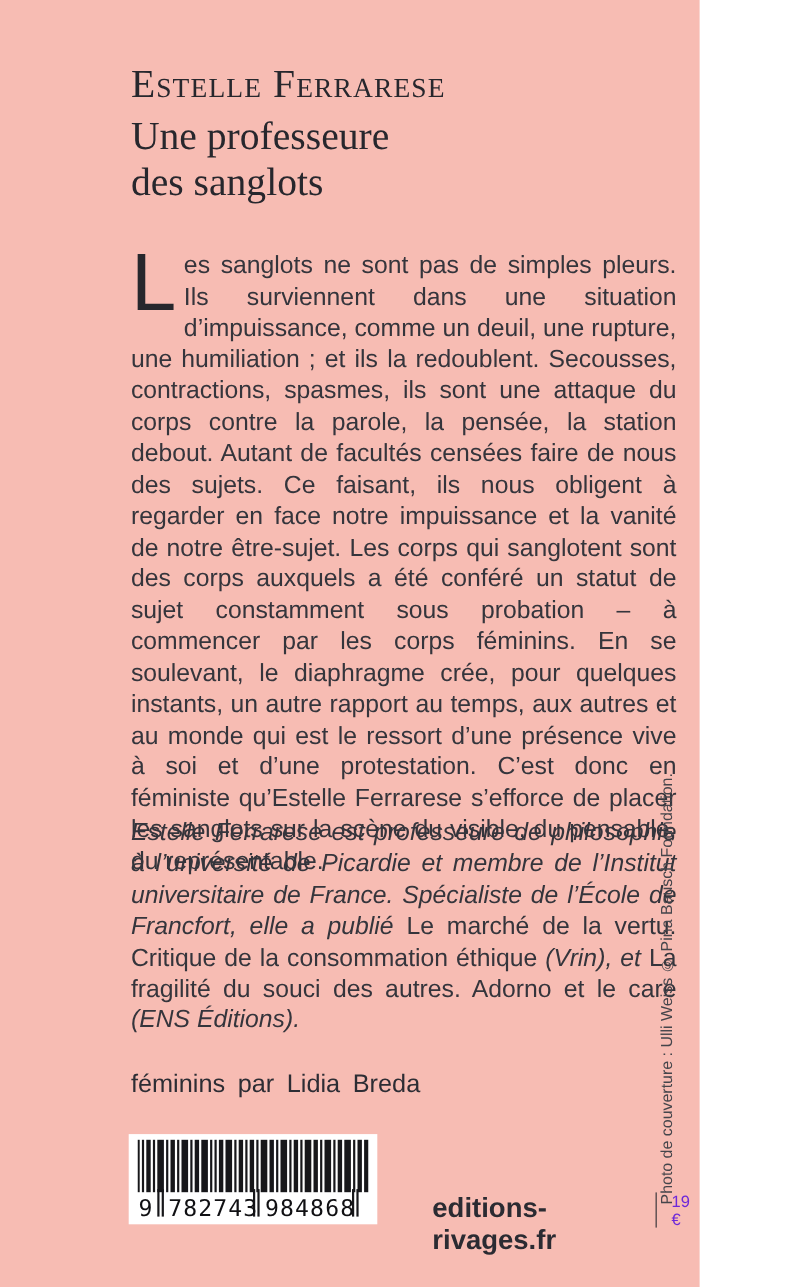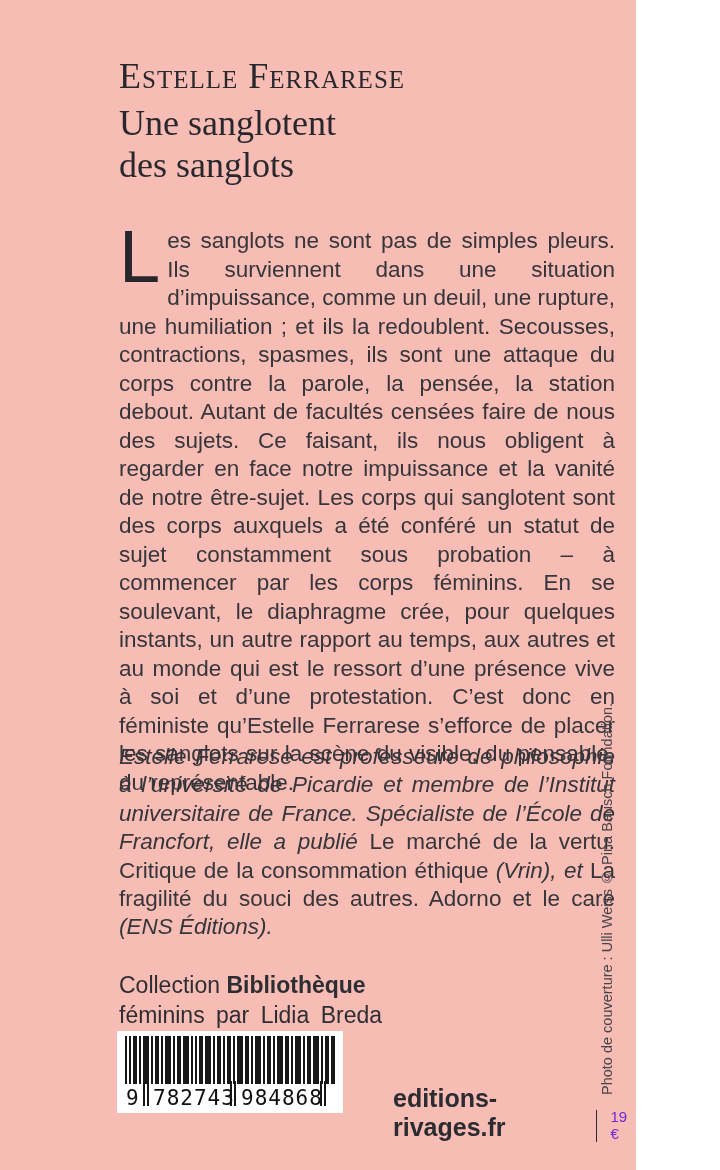--- a/index.html
+++ b/index.html
@@ -56,50 +56,49 @@
   .g1 { left:26px; } .g2 { left:113px; } .g3 { left:203px; }
   .ean { position:absolute; bottom:2px; height:25px; font-family:"DejaVu Sans Mono", monospace; font-size:21px; color:#101013; }
   .ean.d1 { left:9px; }
   .ean.d2 { left:36px; letter-spacing:1px; }
   .ean.d3 { left:124px; letter-spacing:1px; }
   
   .price-logo { position:absolute; left:486px; top:1030px; display:flex; gap:7px; align-items:flex-start; }
   .price-logo svg { width:30px; height:37px; }
   .logo-text { font-size:10px; font-weight:bold; line-height:11.5px; letter-spacing:0.2px; color:#28282e; padding-top:3px; }
   
-  .siteline { position:absolute; left:393px; top:1084px; display:flex; align-items:flex-end; gap:13px; }
+  .siteline { position:absolute; left:393px; top:1084px; display:flex; align-items:flex-start; gap:13px; }
   .site { font-weight:bold; font-size:25px; color:#2b2b32; }
   .vdivider { width:2px; height:32px; background:#2b2b32; }
   .price { font-size:15px; color:#6d28d9; }
   
   .credit {
     position:absolute; top:681px; right:21px; height:414px;
     writing-mode:vertical-rl; transform:rotate(180deg);
     font-size:14.5px; line-height:16px; white-space:nowrap;
     color:#45454b;
   }
 </style>
 </head>
 <body>
 
 <div class="page">
 
   <div class="author">Estelle Ferrarese</div>
 
   <div class="book-title">
-    <div>Une sanglotent</div>
+    <div>Une professeure</div>
     <div>des sanglots</div>
   </div>
 
   <p class="blurb"><span class="dropcap">L</span><span>es sanglots ne sont pas de simples pleurs. Ils surviennent dans une situation d’impuissance, comme un deuil, une rupture, une humiliation ; et ils la redoublent. Secousses, contractions, spasmes, ils sont une attaque du corps contre la parole, la pensée, la station debout. Autant de facultés censées faire de nous des sujets. Ce faisant, ils nous obligent à regarder en face notre impuissance et la vanité de notre être-sujet. Les corps qui sanglotent sont des corps auxquels a été conféré un statut de sujet constamment sous probation – à commencer par les corps féminins. En se soulevant, le diaphragme crée, pour quelques instants, un autre rapport au temps, aux autres et au monde qui est le ressort d’une présence vive à soi et d’une protestation. C’est donc en féministe qu’Estelle Ferrarese s’efforce de placer les sanglots sur la scène du visible, du pensable, du représentable.</span></p>
 
   <p class="bio"><span>Estelle Ferrarese est professeure de philosophie à l’université de Picardie et membre de l’Institut universitaire de France. Spécialiste de l’École de Francfort, elle a publié </span><span class="roman">Le marché de la vertu. Critique de la consommation éthique </span><span>(Vrin), et </span><span class="roman">La fragilité du souci des autres. Adorno et le care </span><span>(ENS Éditions).</span></p>
 
   <div class="collection">
-    <div><span>Collection </span><span class="bold">Bibliothèque</span></div>
     <div class="line2">féminins par Lidia Breda</div>
   </div>
 
   <div class="barcode-box">
     <svg class="bars" viewBox="0 0 210 48" preserveAspectRatio="none" aria-hidden="true">
       <g fill="#17171a">
         <rect x="0" y="0" width="2" height="48"></rect>
           <rect x="4" y="0" width="2" height="48"></rect>
           <rect x="8" y="0" width="4" height="48"></rect>
           <rect x="14" y="0" width="2" height="48"></rect>

